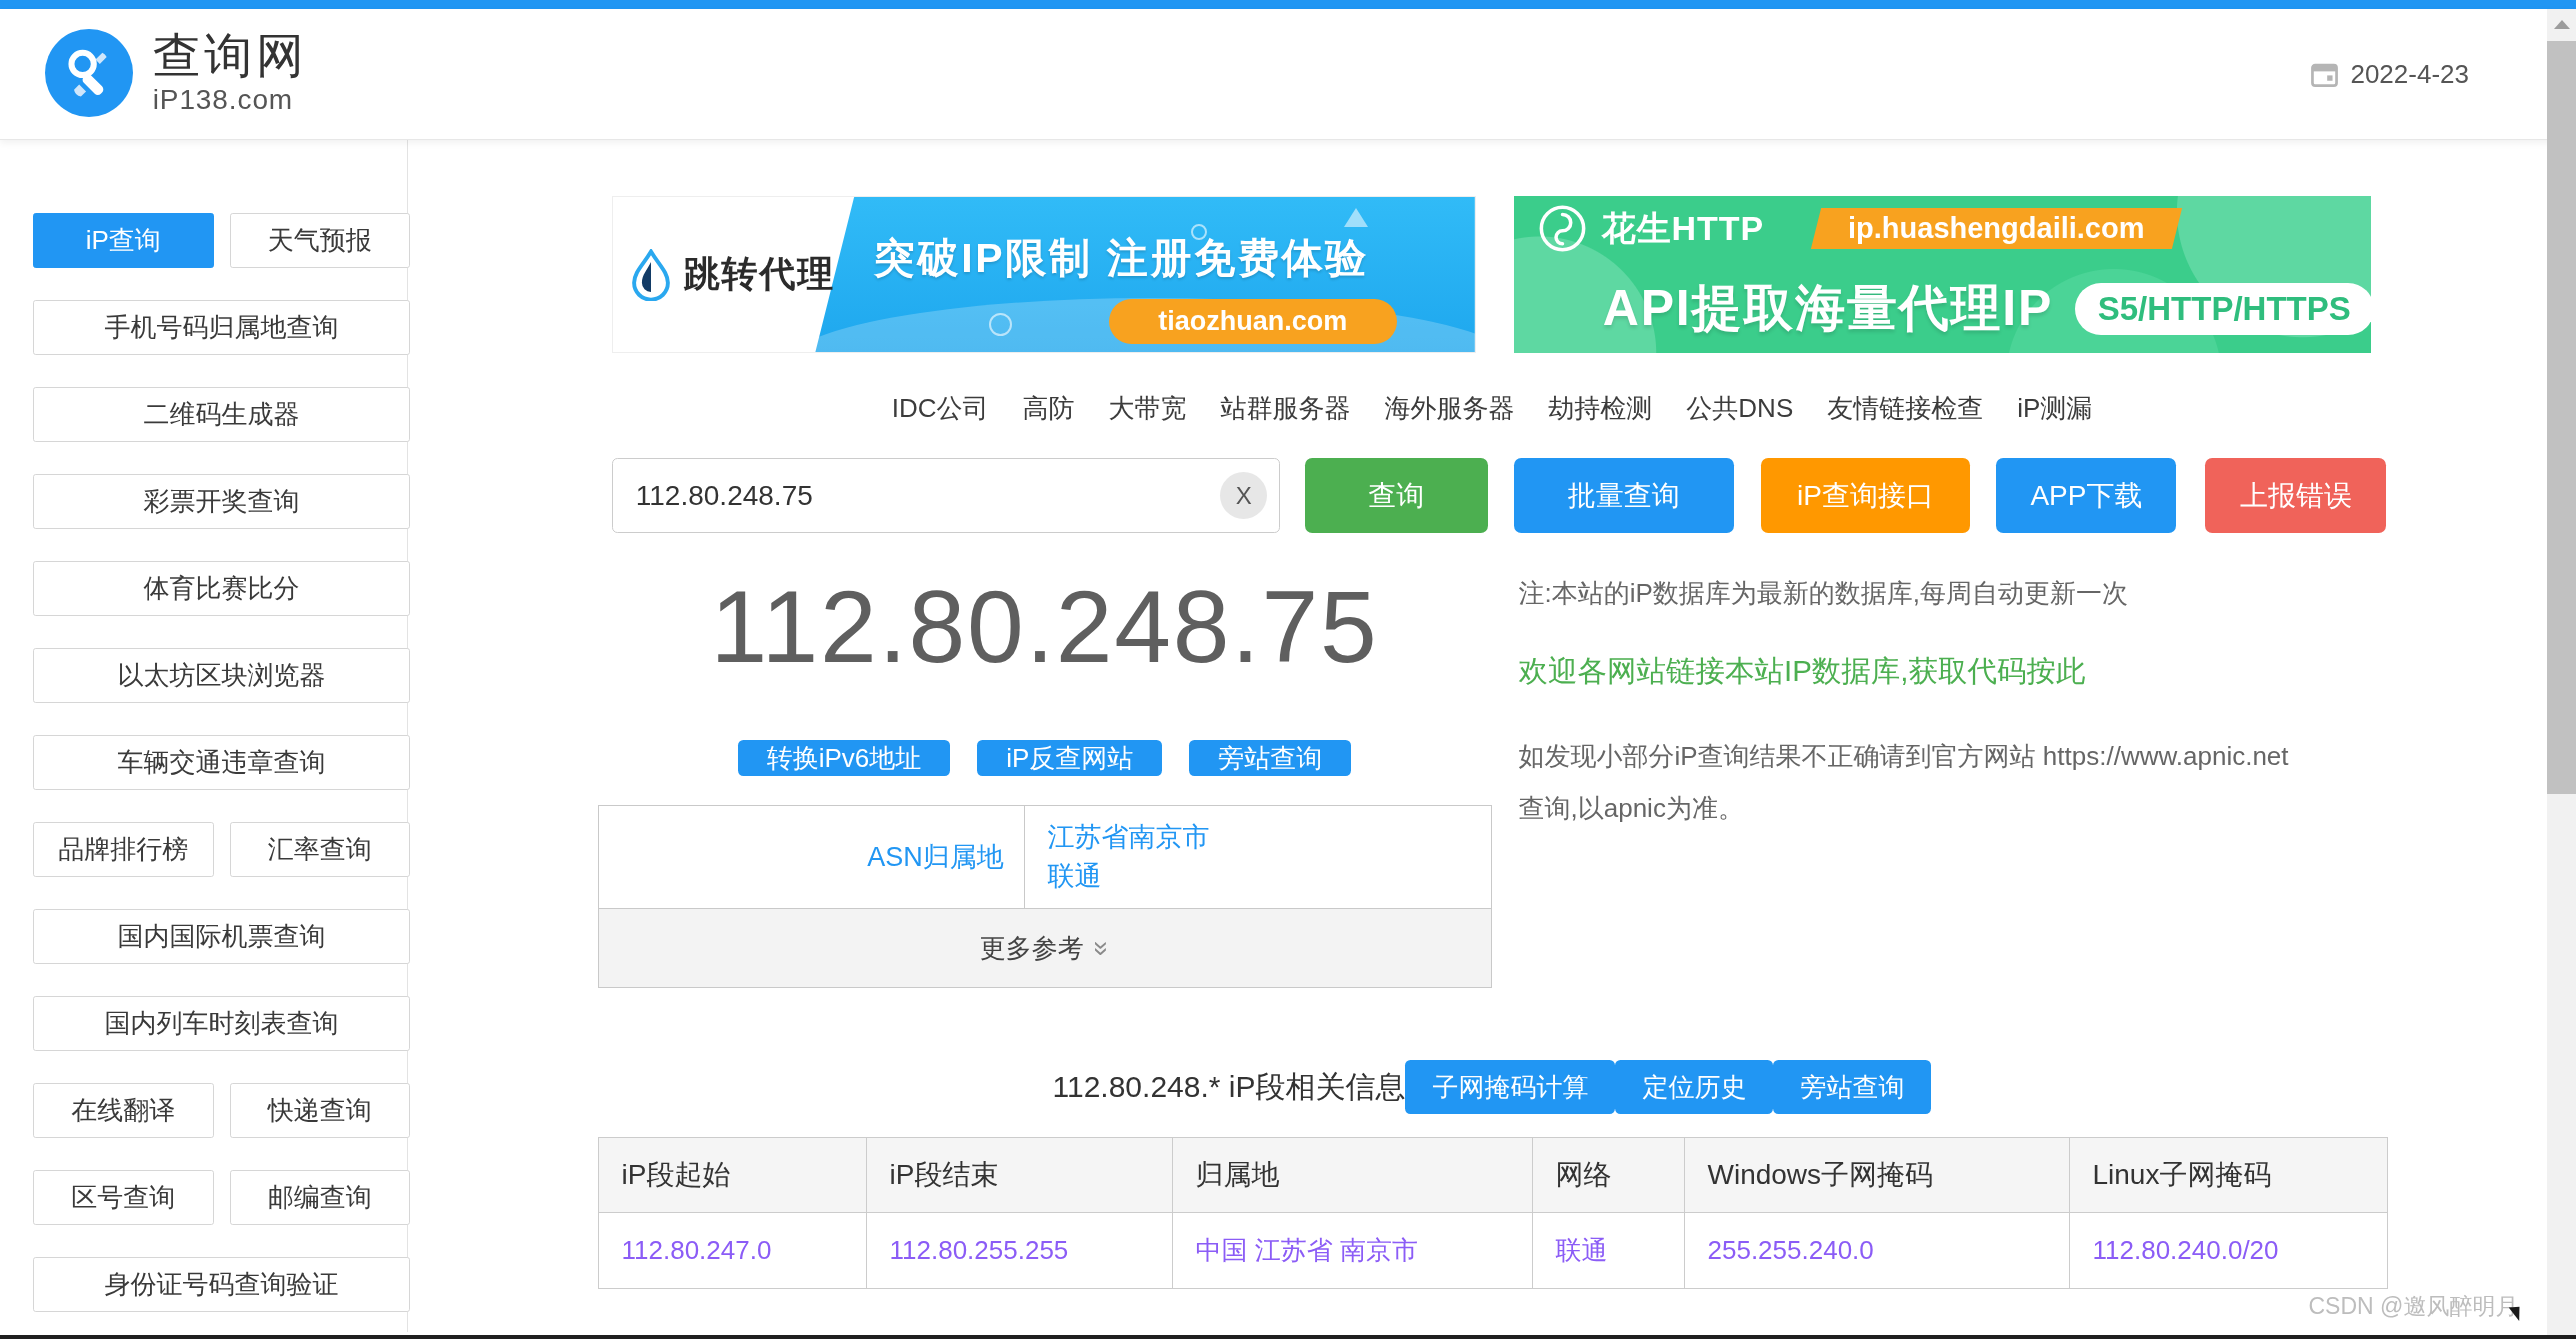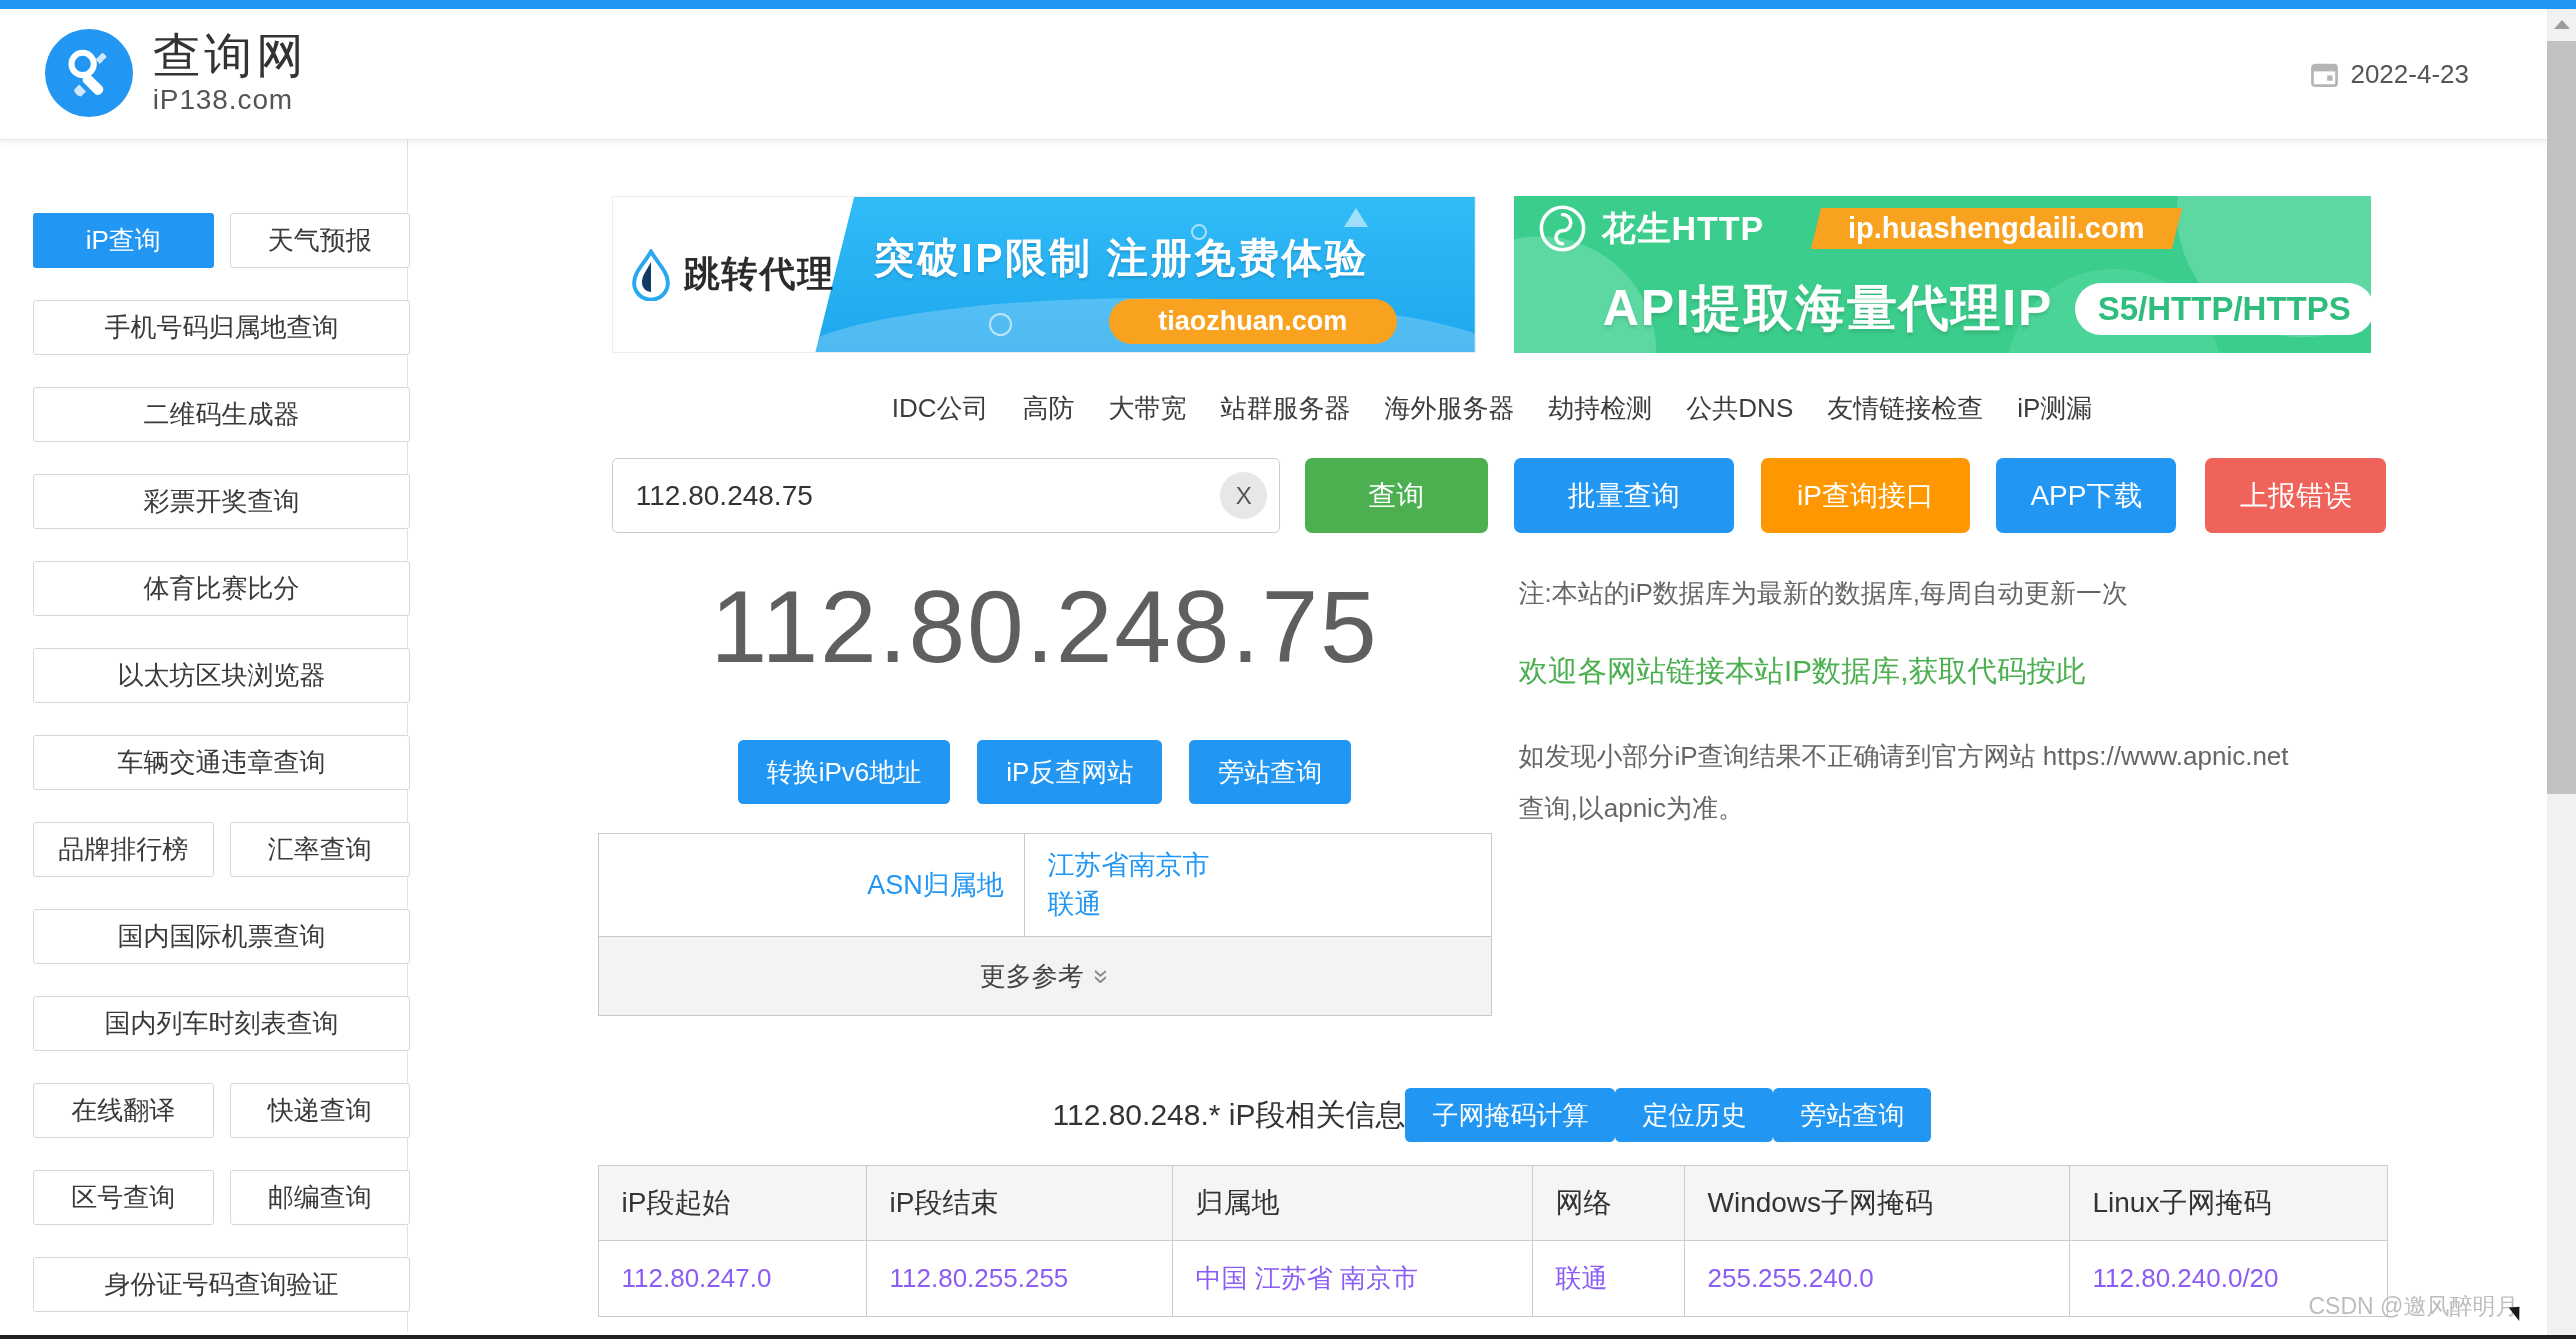--- a/index.html
+++ b/index.html
@@ -79,21 +79,21 @@
   .bt-green { background:#4caf50; width:184px; margin-left:25px; }
   .bt-blue1 { background:#2196f3; width:221px; margin-left:26px; }
   .bt-orange { background:#ff9800; width:211px; margin-left:27px; }
   .bt-blue2 { background:#2196f3; width:181px; margin-left:26px; }
   .bt-red { background:#f0635a; width:182px; margin-left:29px; }
   
   .cols { display:flex; }
   .col-left { width:894px; flex:none; }
   .ip-big { margin-top:36px; text-align:center; font-size:102px; color:#5f5f5f; letter-spacing:1.8px; }
   .tools { margin-top:54px; display:flex; justify-content:center; gap:27px; }
-  .tool-btn { height:64px; padding:0 29px; background:#2196f3; color:#fff; font-size:26px; border:none;
+  .tool-btn { height:36px; padding:0 29px; background:#2196f3; color:#fff; font-size:26px; border:none;
               border-radius:5.4px; cursor:pointer; font-family:inherit; white-space:nowrap; }
   .asn-box { margin-top:29px; border:1.8px solid #c9c9c9; }
   .asn-row { display:flex; height:102px; background:#fff; }
   .asn-cell-l { width:426px; border-right:1.8px solid #c9c9c9; display:flex; align-items:center;
                 justify-content:flex-end; padding-right:19.7px; }
   .asn-cell-l span { color:#2196f3; font-size:27px; cursor:pointer; }
   .asn-cell-r { flex:1; display:flex; flex-direction:column; justify-content:center; padding-left:23px;
                 color:#2196f3; font-size:27px; line-height:1.45; cursor:pointer; }
   .asn-more { height:79px; border-top:1.8px solid #c9c9c9; background:#f3f3f3; display:flex;
               align-items:center; justify-content:center; gap:10.7px; font-size:26px; color:#444; cursor:pointer; }

